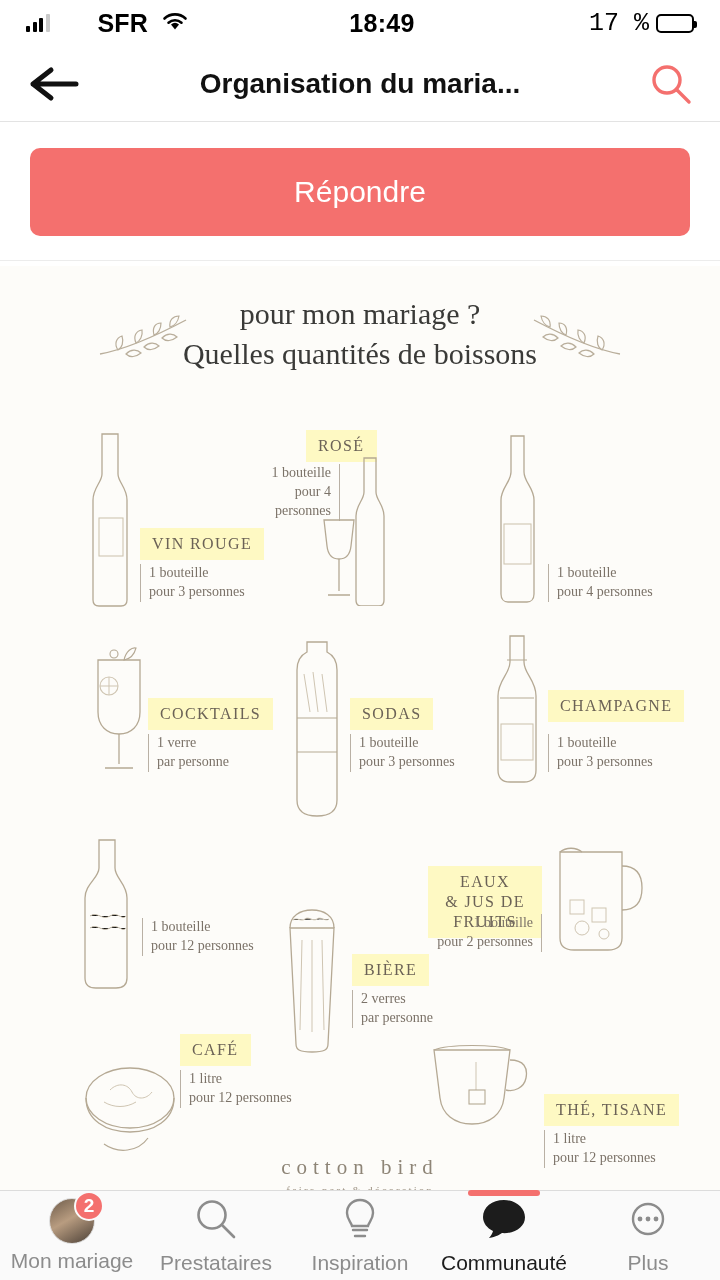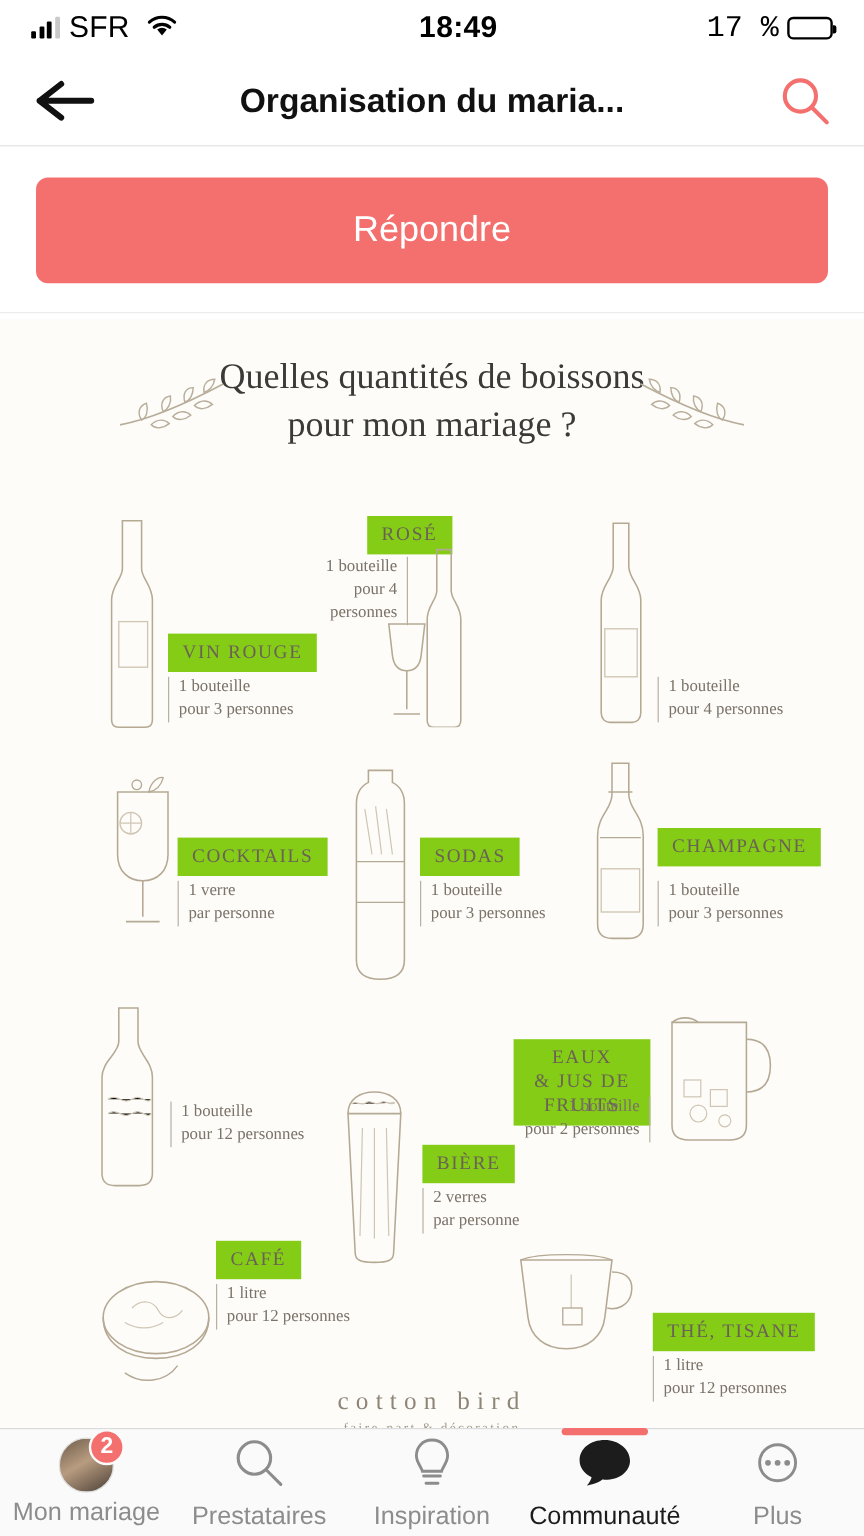--- a/index.html
+++ b/index.html
@@ -20,21 +20,21 @@
     background: #ffffff;
     position: relative;
   }
   .sb-left { display: flex; align-items: center; gap: 8px; }
   .signal-bars { display: flex; align-items: flex-end; gap: 2.5px; height: 18px; }
   .signal-bars i { display: block; width: 4px; background: #000; border-radius: 1px; }
   .signal-bars i:nth-child(1) { height: 6px; }
   .signal-bars i:nth-child(2) { height: 10px; }
   .signal-bars i:nth-child(3) { height: 14px; }
   .signal-bars i:nth-child(4) { height: 18px; background: #c9c9c9; }
-  .carrier { font-size: 25px; font-weight: 400; color: #000; letter-spacing: .2px; }
+  .carrier { font-size: 25px; font-weight: 700; color: #000; letter-spacing: .2px; margin-left: 40px; }
   .wifi { margin-left: 4px; }
   .sb-time {
     position: absolute; left: 0; right: 0; text-align: center;
     font-size: 25px; font-weight: 700; color: #000; letter-spacing: .3px; padding-left: 44px;
   }
   .sb-right { margin-left: auto; display: flex; align-items: center; gap: 7px; }
   .batt-pct { font-size: 25px; color: #000; font-family: Liberation Mono, monospace; }
   .batt {
     width: 38px; height: 19px; border: 2px solid #000; border-radius: 5px;
     position: relative; padding: 2px;
@@ -96,21 +96,21 @@
     font-family: "Liberation Serif", serif;
     font-size: 30px; line-height: 1.33;
     color: #3a3a38;
   }
   .leaf { position: absolute; top: 44px; }
   .leaf.left { left: 96px; }
   .leaf.right { right: 96px; }
 
   .tag {
     position: absolute;
-    background: #84cc16;
+    background: #fef9c3;
     color: #6b6256;
     font-family: "Liberation Serif", serif;
     font-size: 16px;
     letter-spacing: 1.4px;
     padding: 6px 12px;
     text-align: center;
     white-space: pre-line;
     line-height: 1.25;
   }
   .qty {
@@ -219,22 +219,22 @@
 </div>
 
 <div class="reply-wrap">
   <button class="reply-btn">Répondre</button>
 </div>
 
 <div class="content">
   <div class="info-card">
 
     <div class="heading">
+      <div>pour mon mariage ?</div>
       <div>Quelles quantités de boissons</div>
-      <div>pour mon mariage ?</div>
     </div>
 
     <span class="leaf left">
       <svg width="96" height="56" viewBox="0 0 96 56">
         <path d="M4 44C26 40 56 28 90 10" stroke="#b9ae9b" stroke-width="1.4" fill="none"></path>
         <g fill="none" stroke="#b9ae9b" stroke-width="1.2">
           <path d="M22 40c-4-6-2-12 4-14 2 6 0 12-4 14z"></path>
           <path d="M40 33c-3-7 0-12 6-13 1 6-2 11-6 13z"></path>
           <path d="M58 25c-2-7 1-12 7-12 0 6-3 11-7 12z"></path>
           <path d="M74 17c-1-7 3-11 9-11-1 6-5 10-9 11z"></path>

